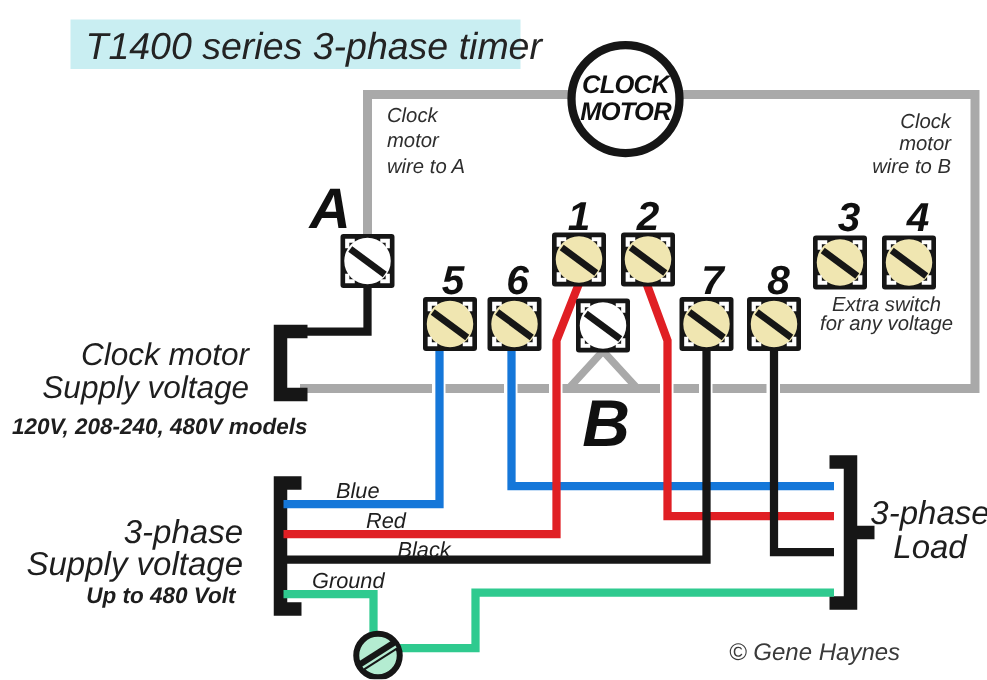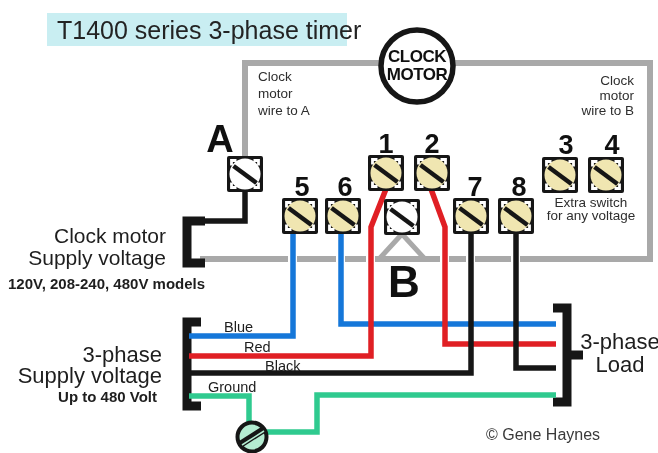--- a/index.html
+++ b/index.html
@@ -1,17 +1,17 @@
 <!DOCTYPE html>
 <html><head>
 <meta charset="utf-8">
 <style>
   html,body{margin:0;padding:0;background:#fff;}
   #stage{position:relative;width:658px;height:453px;background:#ffffff;overflow:hidden;
-         font-family:"Liberation Sans",sans-serif;}
+         font-family:"Liberation Sans",sans-serif;font-style:italic;}
   svg{display:block;}
   svg text{font-family:"Liberation Sans",sans-serif;}
   .t-title{font-size:25px;fill:#232323;}
   .t-note{font-size:13.5px;fill:#2e2e2e;}
   .t-num{font-size:27px;font-weight:bold;fill:#101010;}
   .t-letter-a{font-size:38px;font-weight:bold;fill:#101010;}
   .t-letter-b{font-size:44px;font-weight:bold;fill:#101010;}
   .t-big{font-size:21px;fill:#1e1e1e;}
   .t-big2{font-size:22px;fill:#1e1e1e;}
   .t-small-bold{font-size:15px;font-weight:600;fill:#1e1e1e;}

